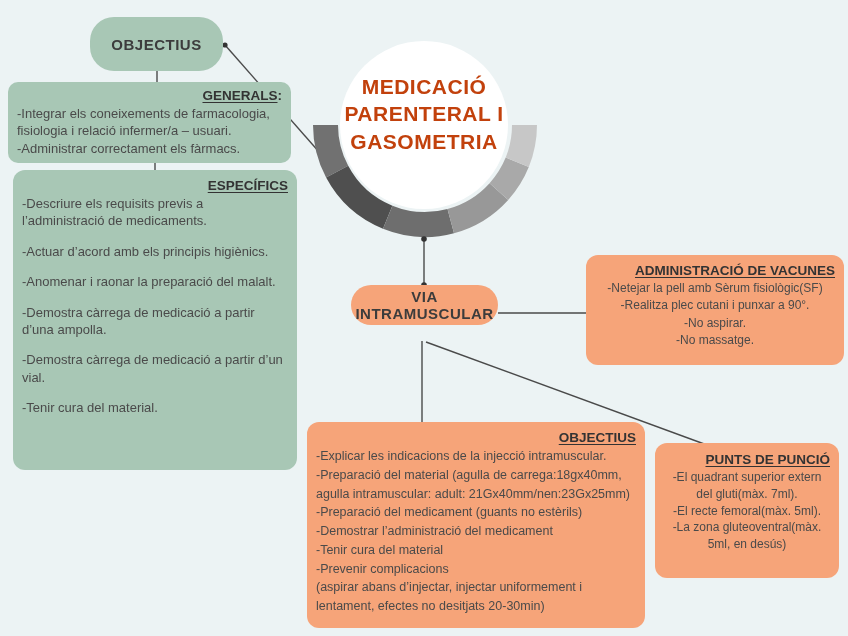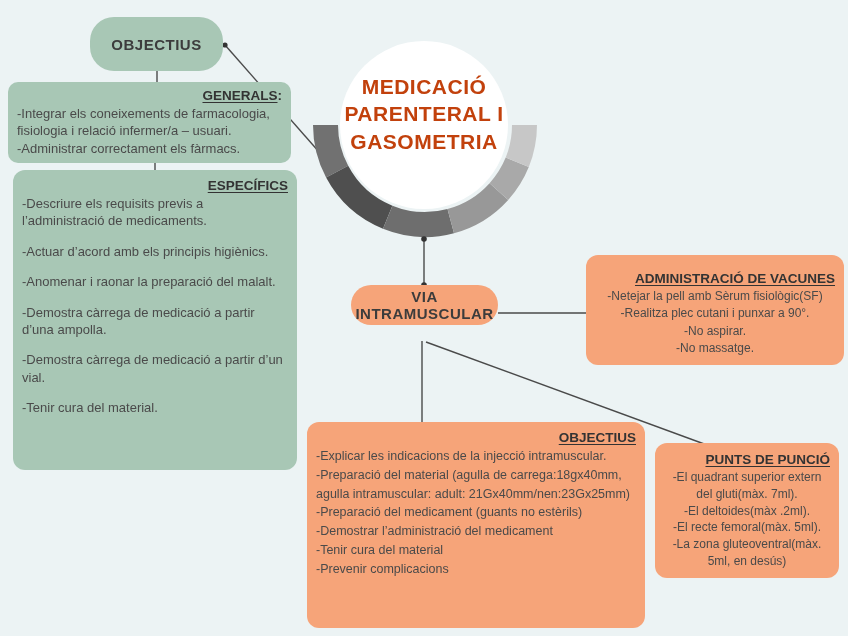--- a/index.html
+++ b/index.html
@@ -98,39 +98,39 @@
     <div class="bullet">-Demostra càrrega de medicació a partir d’una ampolla.</div>
     <div class="bullet">-Demostra càrrega de medicació a partir d’un vial.</div>
     <div class="bullet">-Tenir cura del material.</div>
   </div>
 
   <div class="node orange" id="node-via" style="left:351px;top:285px;width:147px;height:40px;border-radius:22px;">
     <div class="node-title">VIA</div>
     <div class="node-title">INTRAMUSCULAR</div>
   </div>
 
-  <div class="node orange centered" id="node-vacunes" style="left:586px;top:255px;width:258px;min-height:110px;border-radius:12px;padding-top:16px;">
+  <div class="node orange centered" id="node-vacunes" style="left:586px;top:255px;width:258px;min-height:110px;border-radius:12px;padding-top:8px;">
     <div class="heading"><span class="u">ADMINISTRACIÓ DE VACUNES</span></div>
     <div class="bullet">-Netejar la pell amb Sèrum fisiològic(SF)</div>
     <div class="bullet">-Realitza plec cutani i punxar a 90°.</div>
     <div class="bullet">-No aspirar.</div>
     <div class="bullet">-No massatge.</div>
   </div>
 
   <div class="node orange" style="left:307px;top:422px;width:338px;min-height:206px;border-radius:12px;padding-top:8px;">
     <div class="heading"><span class="u">OBJECTIUS</span></div>
     <div class="bullet">-Explicar les indicacions de la injecció intramuscular.</div>
     <div class="bullet">-Preparació del material (agulla de carrega:18gx40mm, agulla intramuscular: adult: 21Gx40mm/nen:23Gx25mm)</div>
     <div class="bullet">-Preparació del medicament (guants no estèrils)</div>
     <div class="bullet">-Demostrar l’administració del medicament</div>
     <div class="bullet">-Tenir cura del material</div>
     <div class="bullet">-Prevenir complicacions</div>
+    <div class="bullet">(aspirar abans d’injectar, injectar uniformement i lentament, efectes no desitjats 20-30min)</div>
   </div>
 
   <div class="node orange centered" id="node-punts" style="left:655px;top:443px;width:184px;min-height:135px;border-radius:12px;padding-top:9px;">
     <div class="heading"><span class="u">PUNTS DE PUNCIÓ</span></div>
     <div class="bullet">-El quadrant superior extern del gluti(màx. 7ml).</div>
-    <div class="bullet">-El deltoides(màx .2ml).</div>
     <div class="bullet">-El recte femoral(màx. 5ml).</div>
     <div class="bullet">-La zona gluteoventral(màx. 5ml, en desús)</div>
   </div>
 
 </div>
 
 </body></html>

